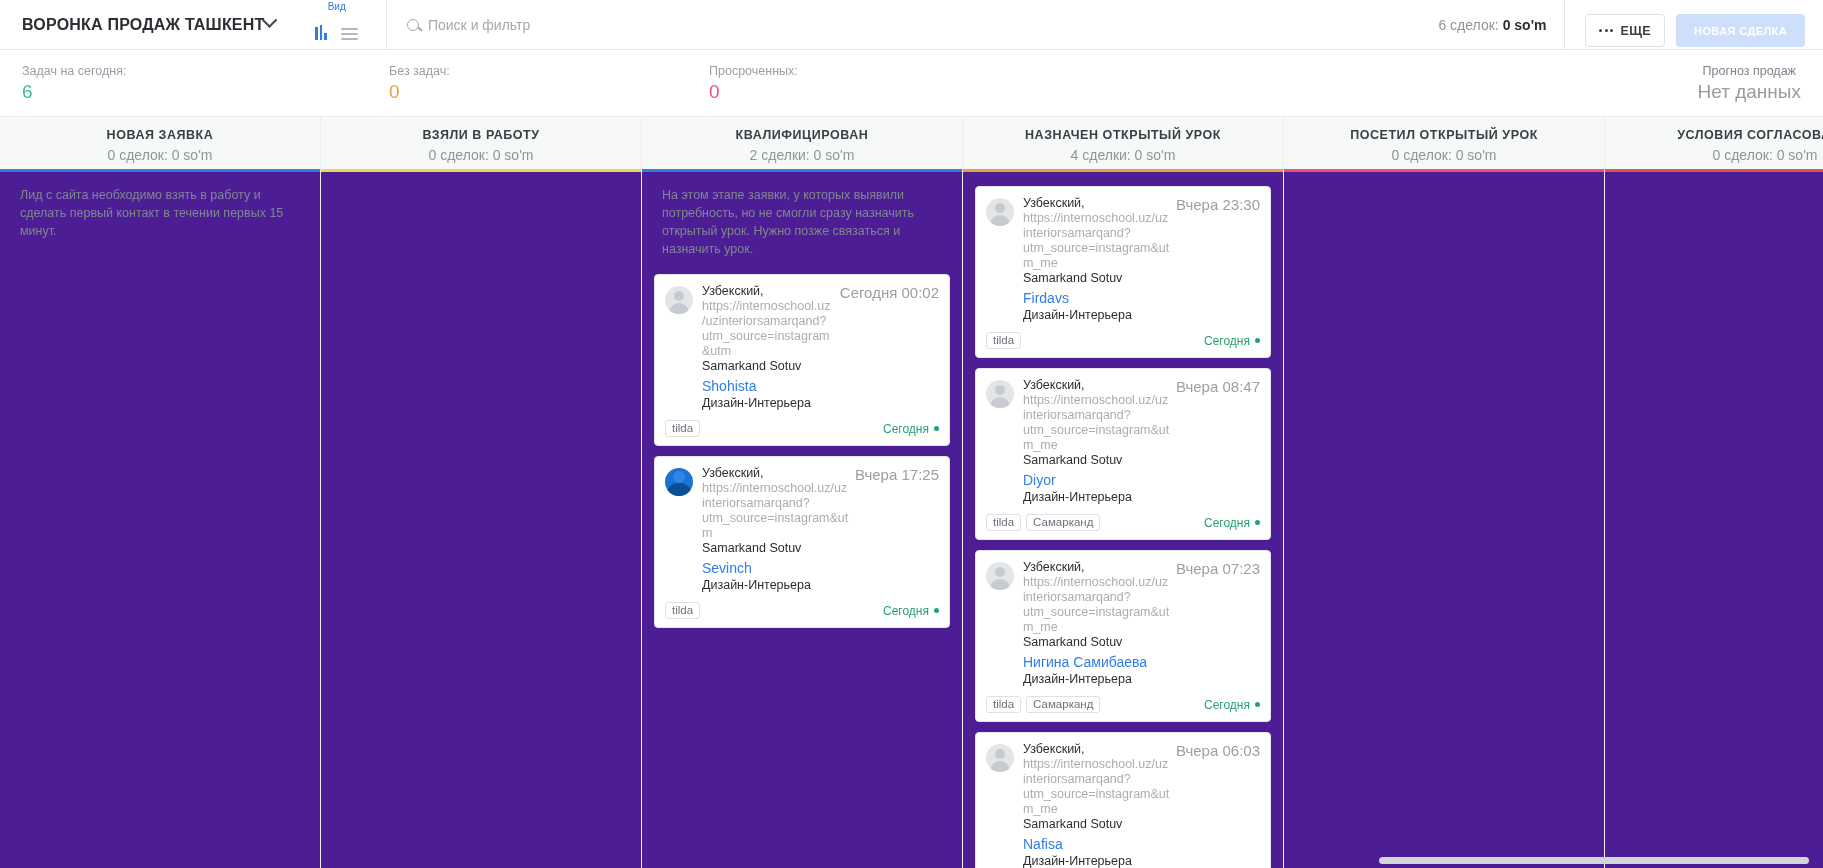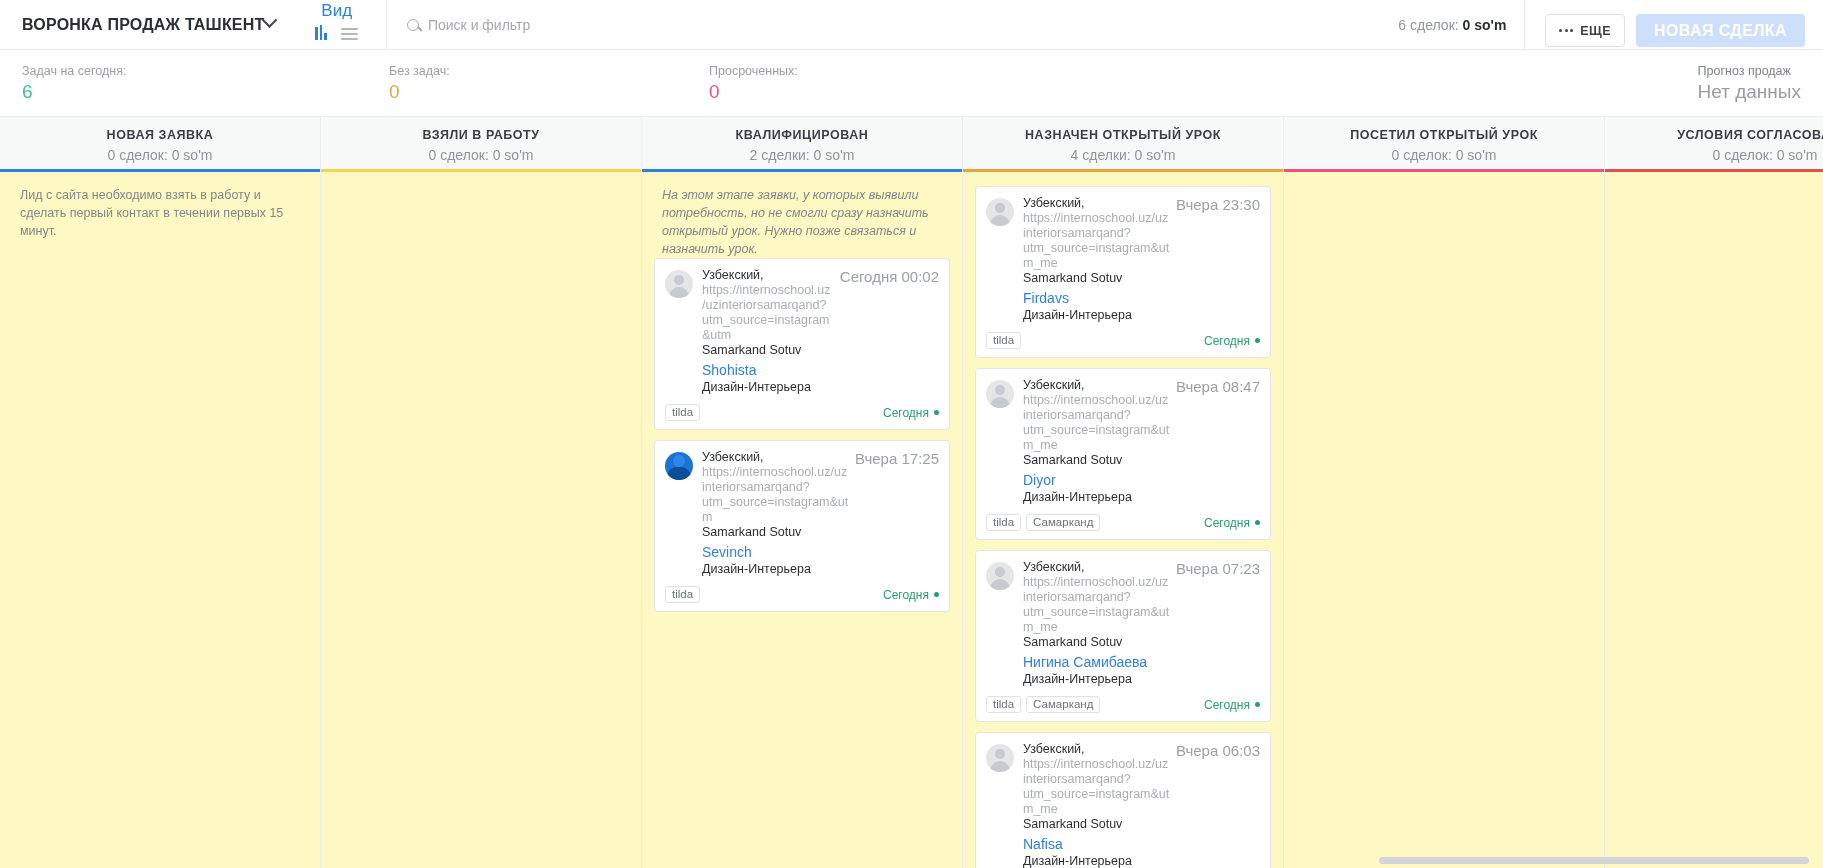--- a/index.html
+++ b/index.html
@@ -35,21 +35,21 @@
     transform: rotate(45deg) translate(-3px,-3px);
   }
   .view-block {
     margin-left: 40px;
     display: flex; flex-direction: column; align-items: center;
     position: relative; height: 100%; justify-content: flex-end;
     padding-bottom: 9px;
   }
   .view-label {
     position: absolute; top: 1px; left: 50%; transform: translateX(-50%);
-    font-size: 17px; color: #2e7ee6; white-space: nowrap;
+    font-size: 10px; color: #2e7ee6; white-space: nowrap;
   }
   .view-icons { display: flex; align-items: flex-end; gap: 14px; }
   .ic-bars { display: flex; align-items: flex-end; gap: 2px; height: 15px; }
   .ic-bars i { display: block; width: 2.5px; background: #2e7ee6; }
   .ic-bars i:nth-child(1) { height: 13px; }
   .ic-bars i:nth-child(2) { height: 15px; }
   .ic-bars i:nth-child(3) { height: 7px; }
   .ic-list { display: flex; flex-direction: column; gap: 3px; width: 17px; }
   .ic-list i { display:block; height: 2px; background: #b3b8bd; border-radius:1px; }
 
@@ -84,21 +84,21 @@
     height: 33px; padding: 0 13px;
     display:flex; align-items:center; gap: 7px;
     font-size: 12.5px; font-weight: 700; color: #3a3f45; letter-spacing: .4px;
     cursor: pointer;
   }
   .dots { display:flex; gap:2.5px; }
   .dots i { width: 3px; height: 3px; border-radius: 50%; background: #3a3f45; display:block;}
   .btn-new {
     background: #cddffa; border-radius: 4px; border: none;
     height: 33px; padding: 0 18px;
-    font-size: 16px; font-weight: 700; color: #ffffff; letter-spacing: .4px;
+    font-size: 11px; font-weight: 700; color: #ffffff; letter-spacing: .4px;
     cursor: pointer; white-space: nowrap;
     font-family: "Liberation Sans", sans-serif;
   }
 
   
   .stats {
     height: 67px;
     display: flex; align-items: flex-start;
     padding-top: 13px;
     border-bottom: 1px solid #ebecee;
@@ -106,37 +106,37 @@
     position: relative;
   }
   .stat { padding-left: 22px; }
   .stat .lbl { font-size: 12.5px; color: #9aa0a6; line-height: 16px; }
   .stat .val { font-size: 19px; line-height: 25px; font-weight: 400; }
   .s1 { width: 367px; }
   .s2 { width: 320px; }
   .s3 { width: 340px; }
   .s4 { width: 400px; }
   .forecast {
-    margin-left: auto; text-align: left; padding-right: 22px;
+    margin-left: auto; text-align: center; padding-right: 22px;
   }
   .forecast .lbl { font-size: 12.5px; color: #7d848b; line-height: 16px; }
   .forecast .val { font-size: 19px; line-height: 25px; color: #979da3; }
 
   
   .board {
     height: calc(868px - 50px - 67px);
     display: flex;
     background: #f3f4f5;
     overflow: hidden;
     position: relative;
   }
   .col {
     width: 321px; flex: none;
     display: flex; flex-direction: column;
-    background: #fef9c3;
+    background: #4c1d95;
     border-right: 1px solid #eceded;
   }
   .col-head {
     padding-top: 11px;
     text-align: center;
     background: #f7f8f8;
   }
   .col-title {
     font-size: 12.5px; font-weight: 700; color: #3a3f45;
     letter-spacing: .55px; white-space: nowrap;
@@ -299,21 +299,21 @@
         </div>
         <div class="col-body"></div>
       </div>
       <div class="col">
         <div class="col-head">
           <div class="col-title">КВАЛИФИЦИРОВАН</div>
           <div class="col-sub">2 сделки: 0 so'm</div>
           <div class="col-bar" style="background: rgb(46, 126, 230);"></div>
         </div>
         <div class="col-body">
-          <div class="col-hint" style=" font-style: italic;">На этом этапе заявки, у которых выявили потребность, но не смогли сразу назначить открытый урок. Нужно позже связаться и назначить урок.</div>
+          <div class="col-hint" style="margin-bottom: 16px;">На этом этапе заявки, у которых выявили потребность, но не смогли сразу назначить открытый урок. Нужно позже связаться и назначить урок.</div>
           <div class="card">
             <div class="card-top">
               <div class="avatar"></div>
               <div class="card-main">
                 <div class="card-row1">
                   <div class="lead-src"><span class="dark">Узбекский,</span><br><span class="grey">https://internoschool.uz/uzinteriorsamarqand?utm_source=instagram&amp;utm</span><br><span class="dark">Samarkand Sotuv</span></div>
                   <div class="time">Сегодня 00:02</div>
                 </div>
                 <div class="cname">Shohista</div>
                 <div class="cdesc">Дизайн-Интерьера</div>

